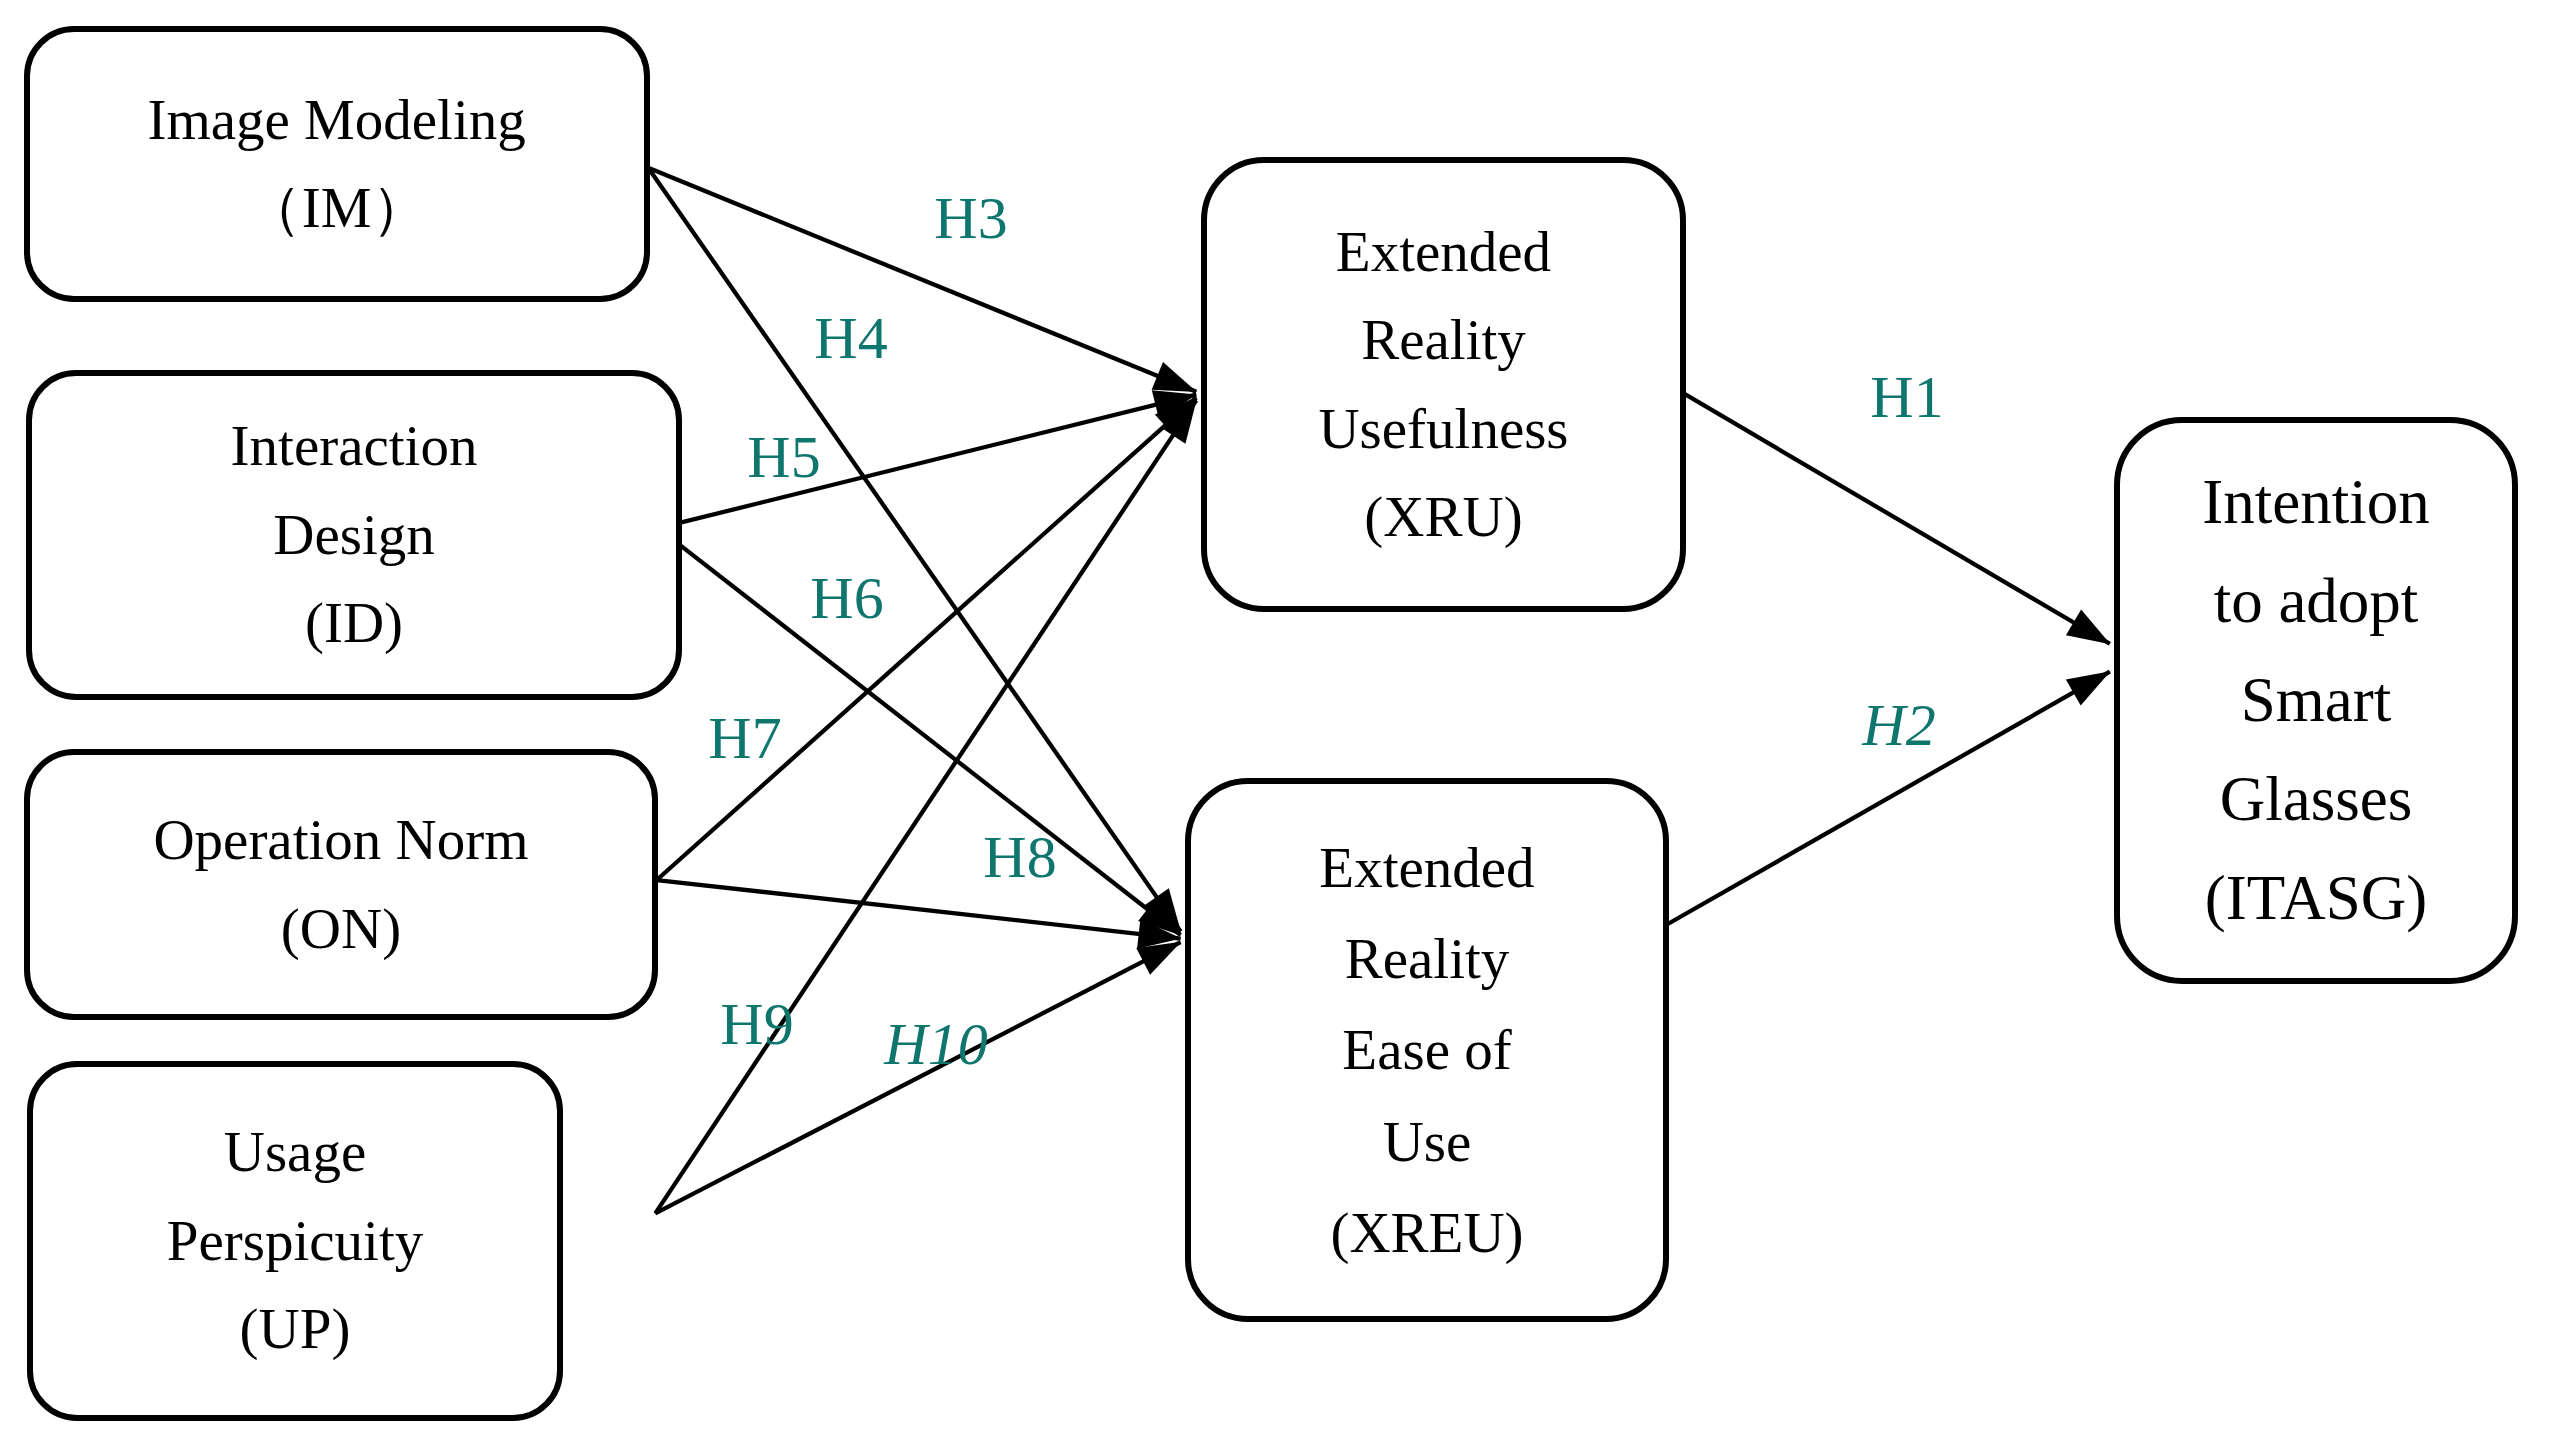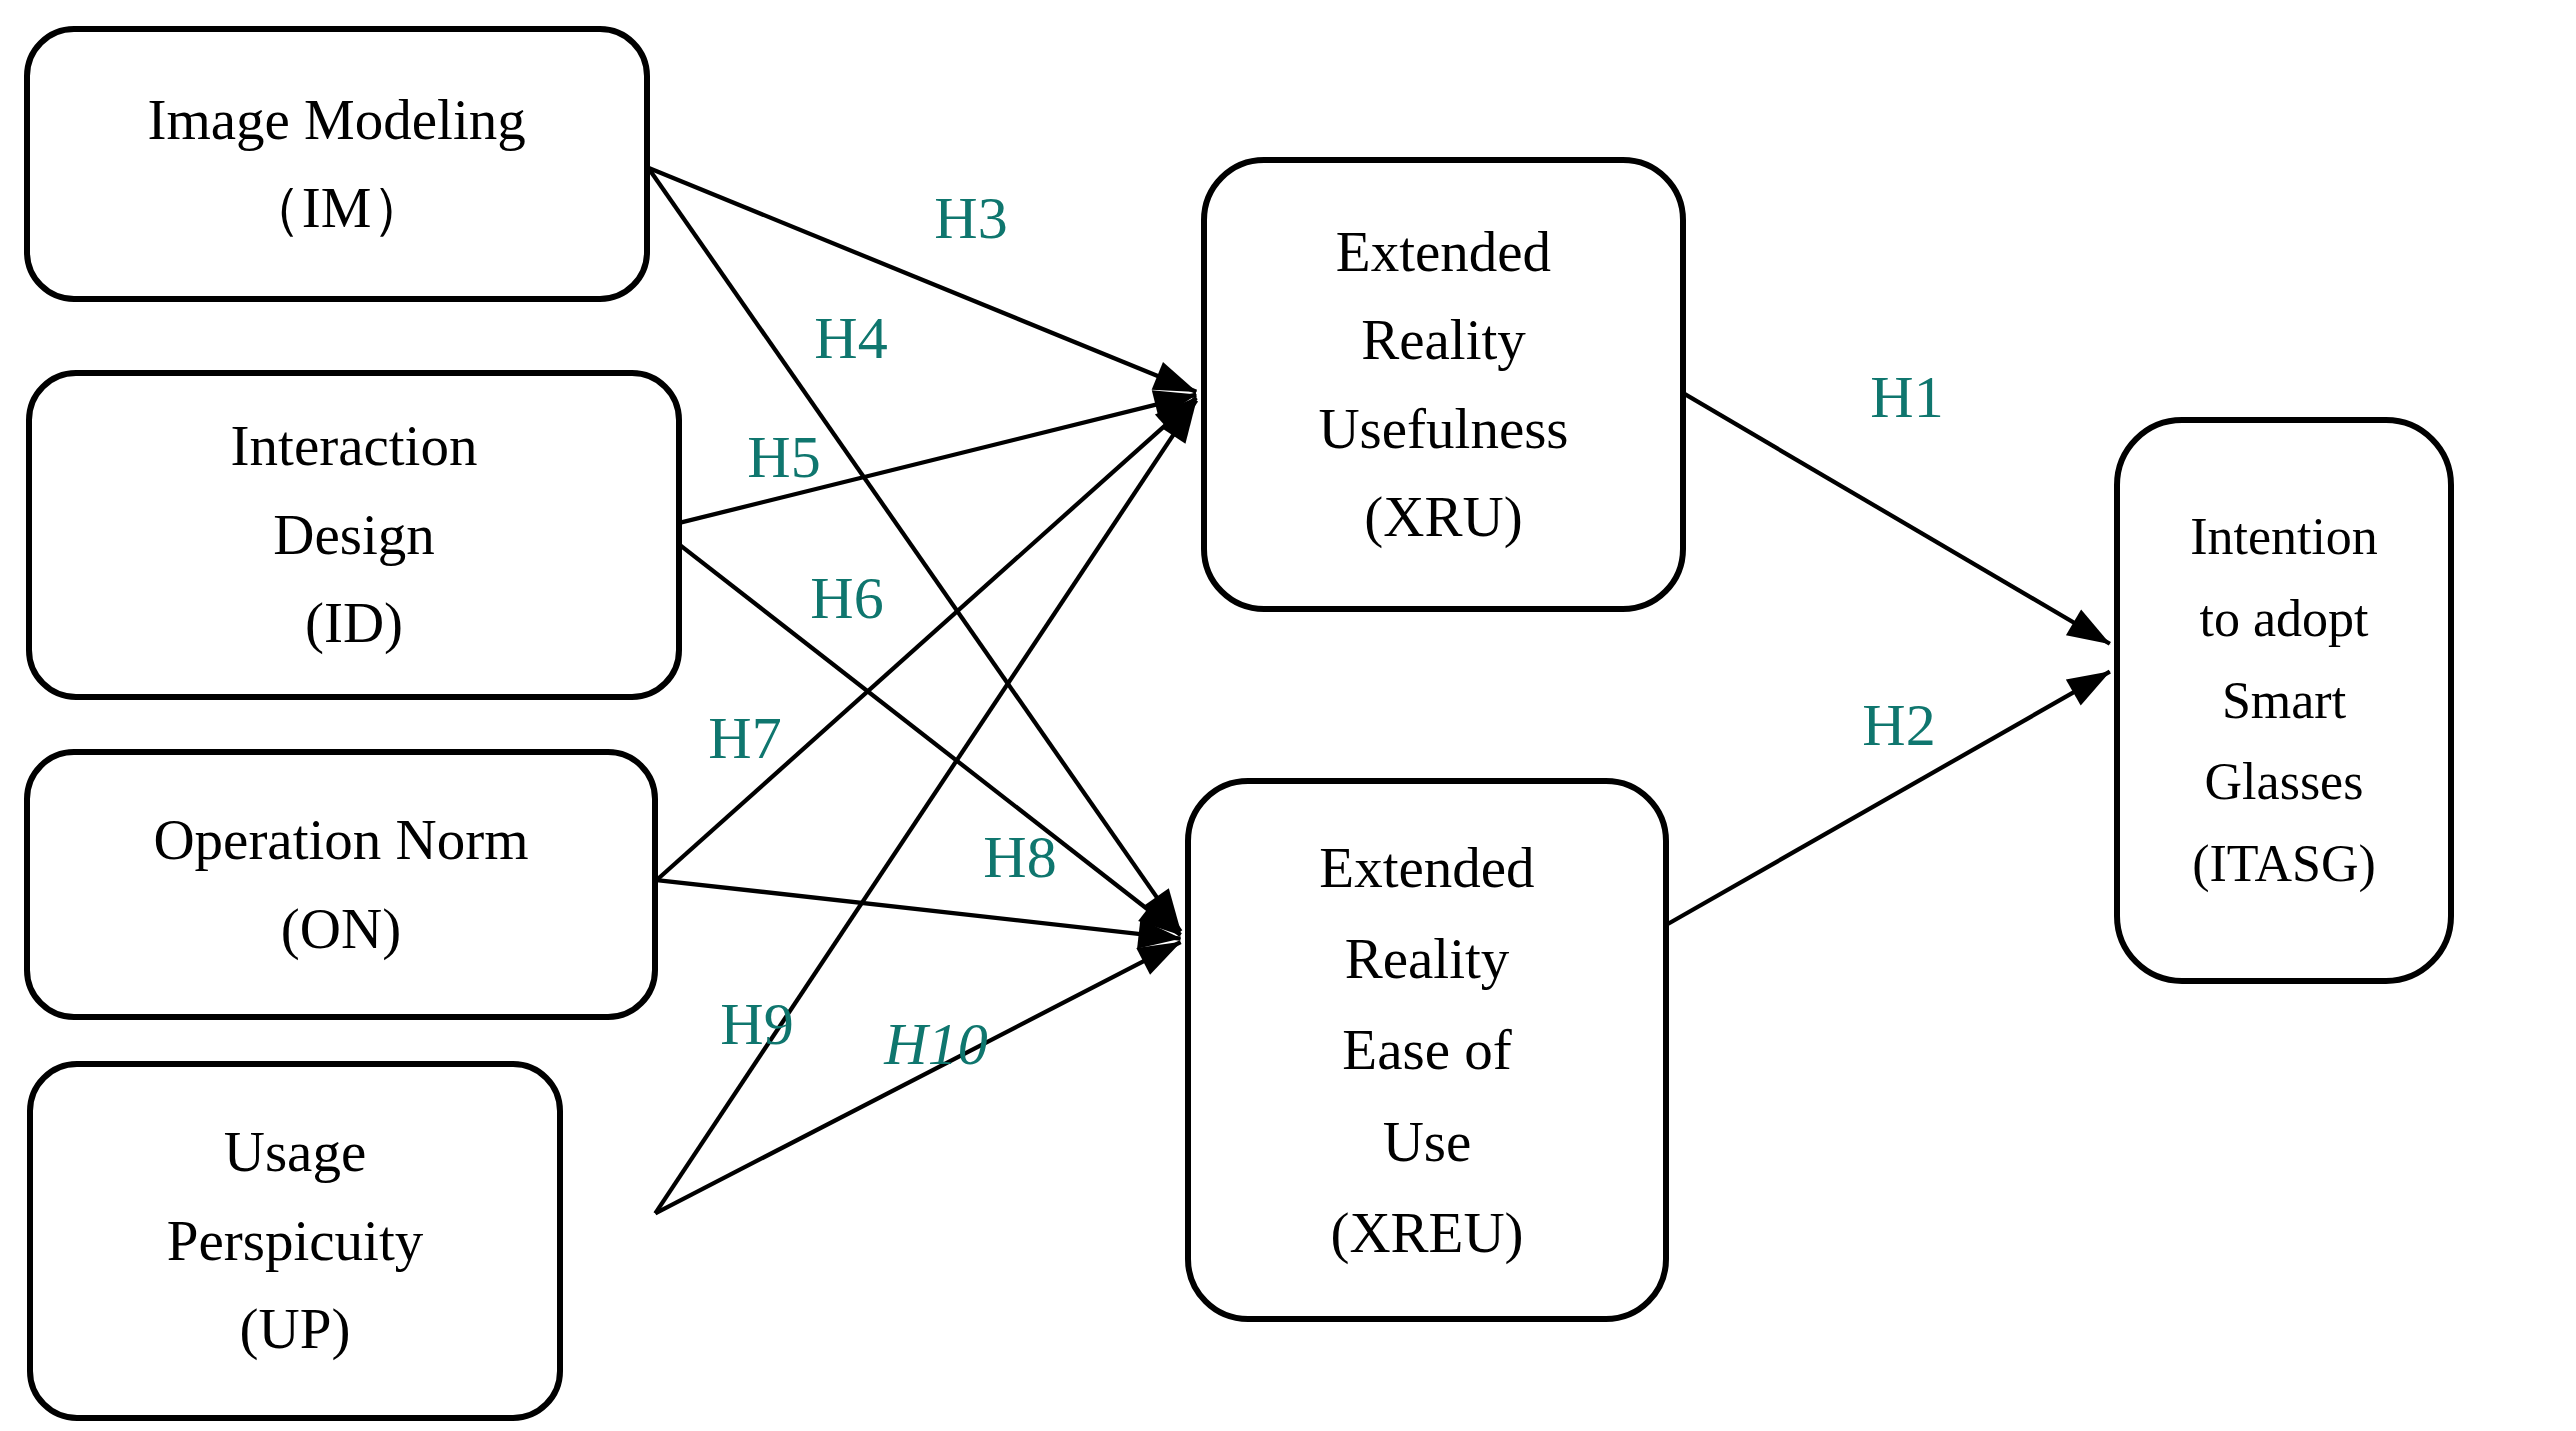--- a/index.html
+++ b/index.html
@@ -42,32 +42,32 @@
   .node-left   { border-radius: 50px; }
   .node-mid    { border-radius: 63px; }
   .node-right  { border-radius: 68px; }
 
   #node-im    { left: 23.6px;   top: 26px;   width: 626px; height: 276px; }
   #node-id    { left: 26px;   top: 370px;  width: 656px; height: 330px; }
   #node-on    { left: 24px;   top: 749px; width: 634px; height: 271px; }
   #node-up    { left: 27px;   top: 1061px; width: 536px; height: 360px; }
   #node-xru   { left: 1201px; top: 157px;  width: 485px; height: 455px; }
   #node-xreu  { left: 1185px; top: 778px; width: 484px; height: 544px; line-height: 1.6; }
-  #node-itasg { left: 2114px; top: 417px;  width: 340px; height: 567px; font-size: 52px; line-height: 1.57; }
+  #node-itasg { left: 2114px; top: 417px;  width: 404px; height: 567px; font-size: 63px; line-height: 1.57; }
 
   .edge-label {
     position: absolute;
     transform: translate(-50%, -50%);
     font-size: 60px;
     line-height: 1;
     color: #0f766e;
     white-space: nowrap;
   }
   #label-h1  { left: 1907px; top: 397px; }
-  #label-h2  { left: 1899px; top: 725px; }
+  #label-h2  { left: 1899px; top: 725px; font-style: italic; }
   #label-h3  { left: 971px; top: 218px; }
   #label-h4  { left: 851px; top: 338px; }
   #label-h5  { left: 752px; top: 457px; margin-left: 32px; }
   #label-h6  { left: 847px; top: 598px; }
   #label-h7  { left: 745px; top: 738px; }
   #label-h8  { left: 996px; top: 857px; margin-left: 24px; }
   #label-h9  { left: 757px; top: 1024px; }
   #label-h10 { left: 936px; top: 1044px; font-style: italic; }
 </style>
 </head>

